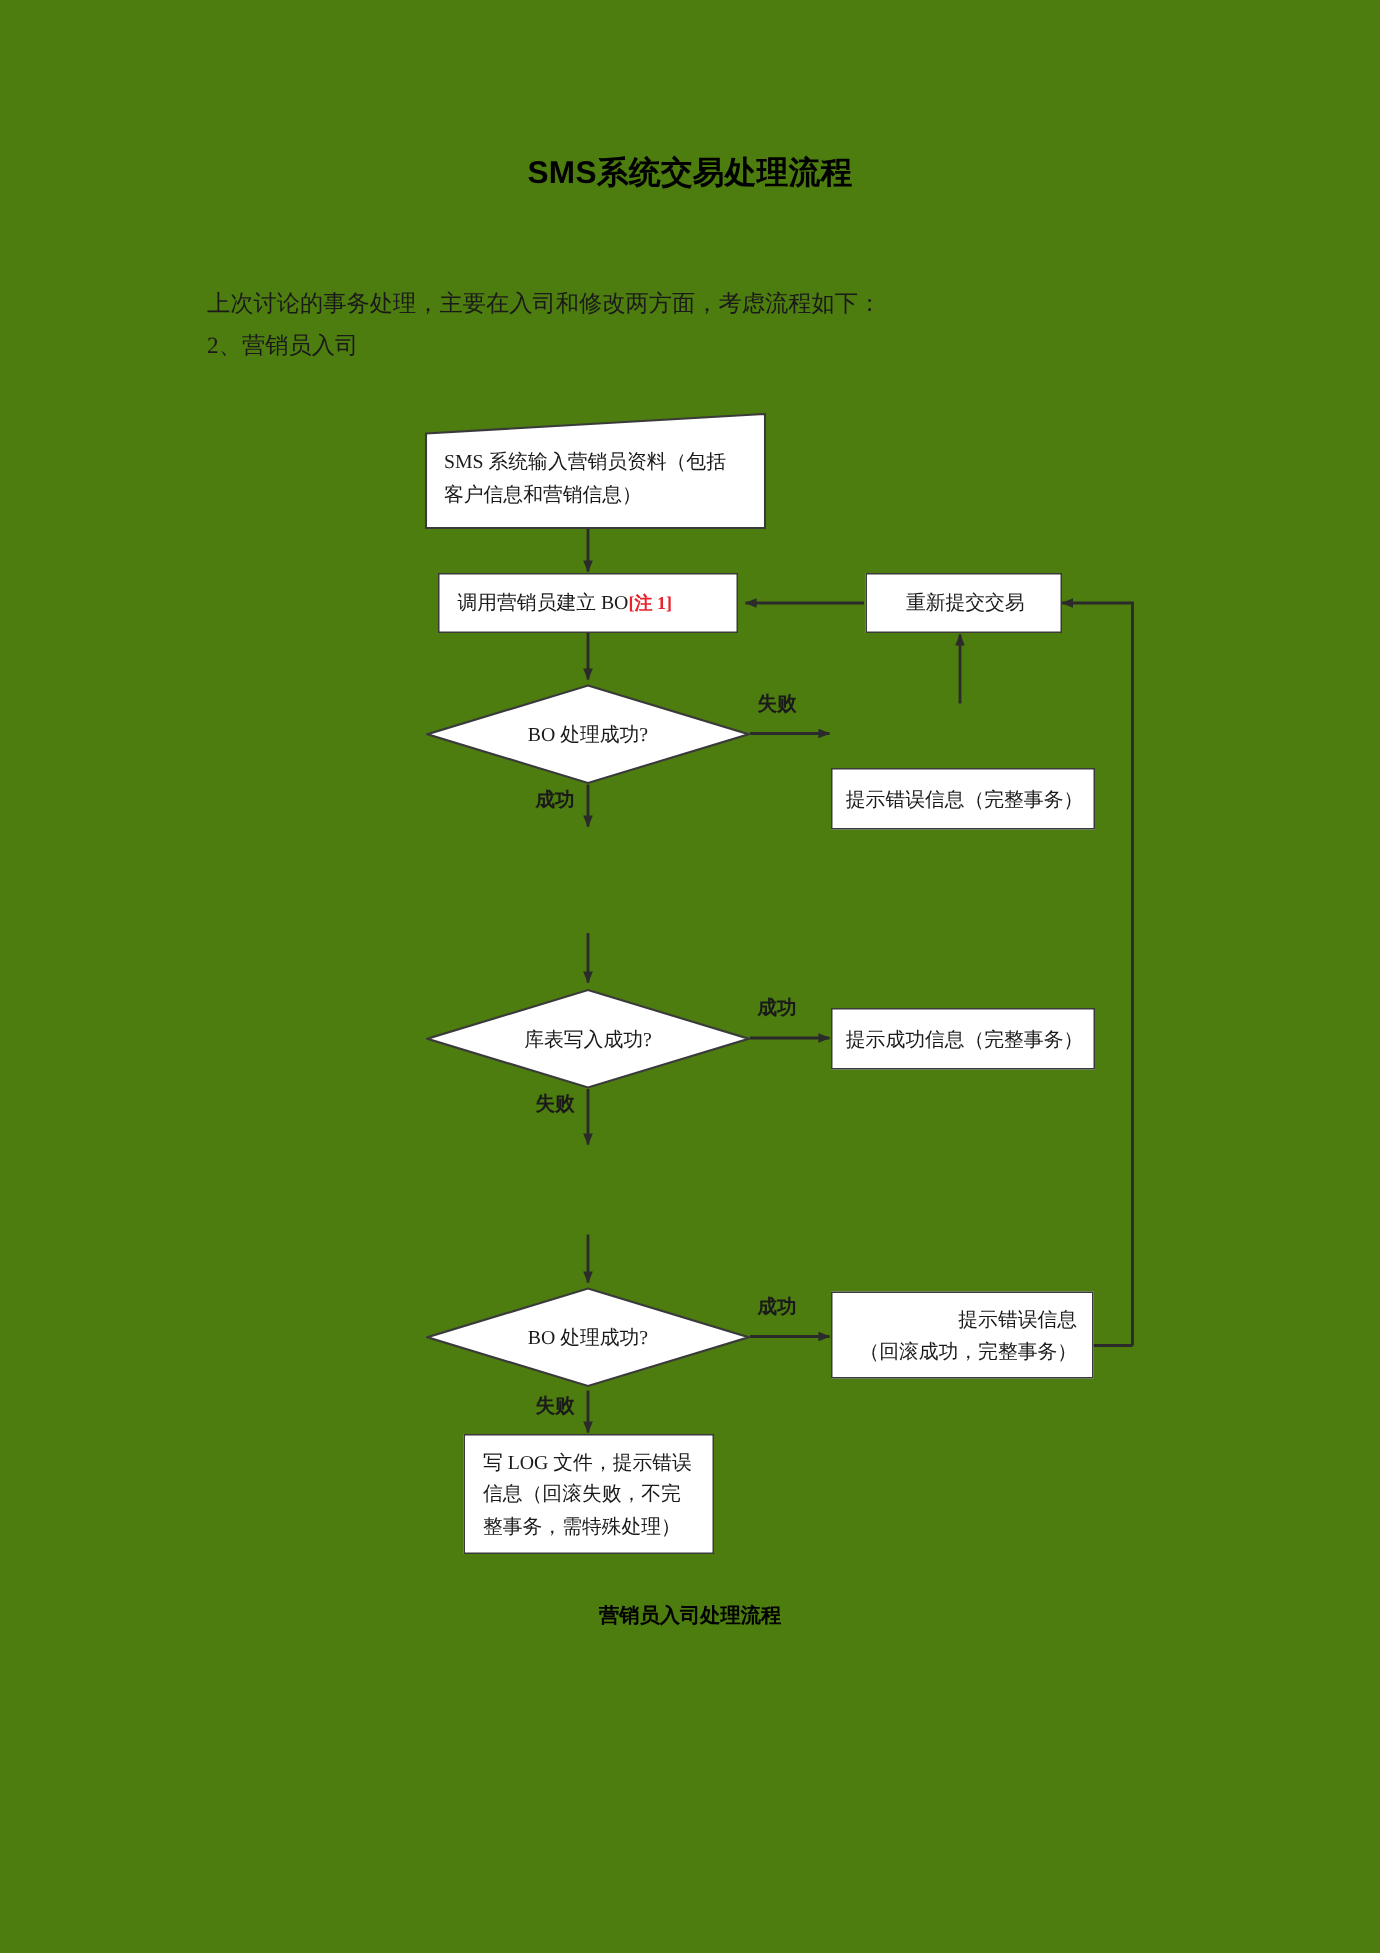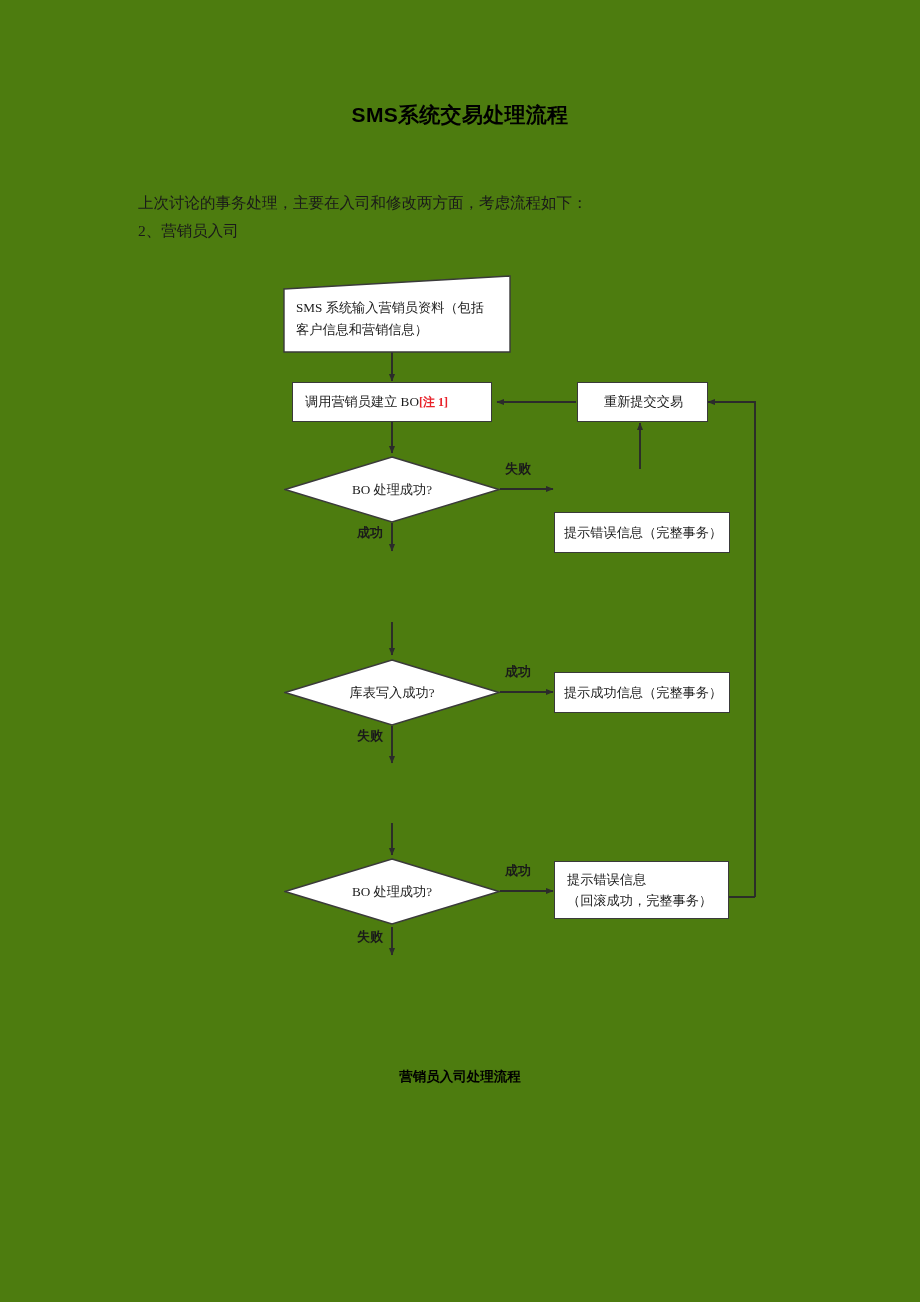--- a/index.html
+++ b/index.html
@@ -281,25 +281,30 @@
     </div>
 
 
     <div class="diamond" style="left:284px; top:858px; width:216px; height:67px;">
       <svg width="216" height="67" viewBox="0 0 216 67">
         <path d="M108,1 L215,33.5 L108,66 L1,33.5 Z" fill="#ffffff" stroke="#3a3a3a" stroke-width="1.4"></path>
       </svg>
       <div class="dlabel">BO 处理成功?</div>
     </div>
 
-    <div class="node rect" style="left:554px; top:861px; width:175px; height:58px;">
+    <div class="node rect" style="left:554px; top:861px; width:175px; height:58px;text-align:right;">
       <div class="txt">提示错误信息</div>
       <div class="txt">（回滚成功，完整事务）</div>
     </div>
 
+    <div class="node rect" style="left:309px; top:956px; width:167px; height:80px;">
+      <div class="txt">写 LOG 文件，提示错误</div>
+      <div class="txt">信息（回滚失败，不完</div>
+      <div class="txt">整事务，需特殊处理）</div>
+    </div>
 
     <div class="edge-label" style="left:505px; top:460px;">失败</div>
 
     <div class="edge-label" style="left:357px; top:524px;">成功</div>
 
     <div class="edge-label" style="left:505px; top:663px;">成功</div>
 
     <div class="edge-label" style="left:357px; top:727px;">失败</div>
 
     <div class="edge-label" style="left:505px; top:862px;">成功</div>

